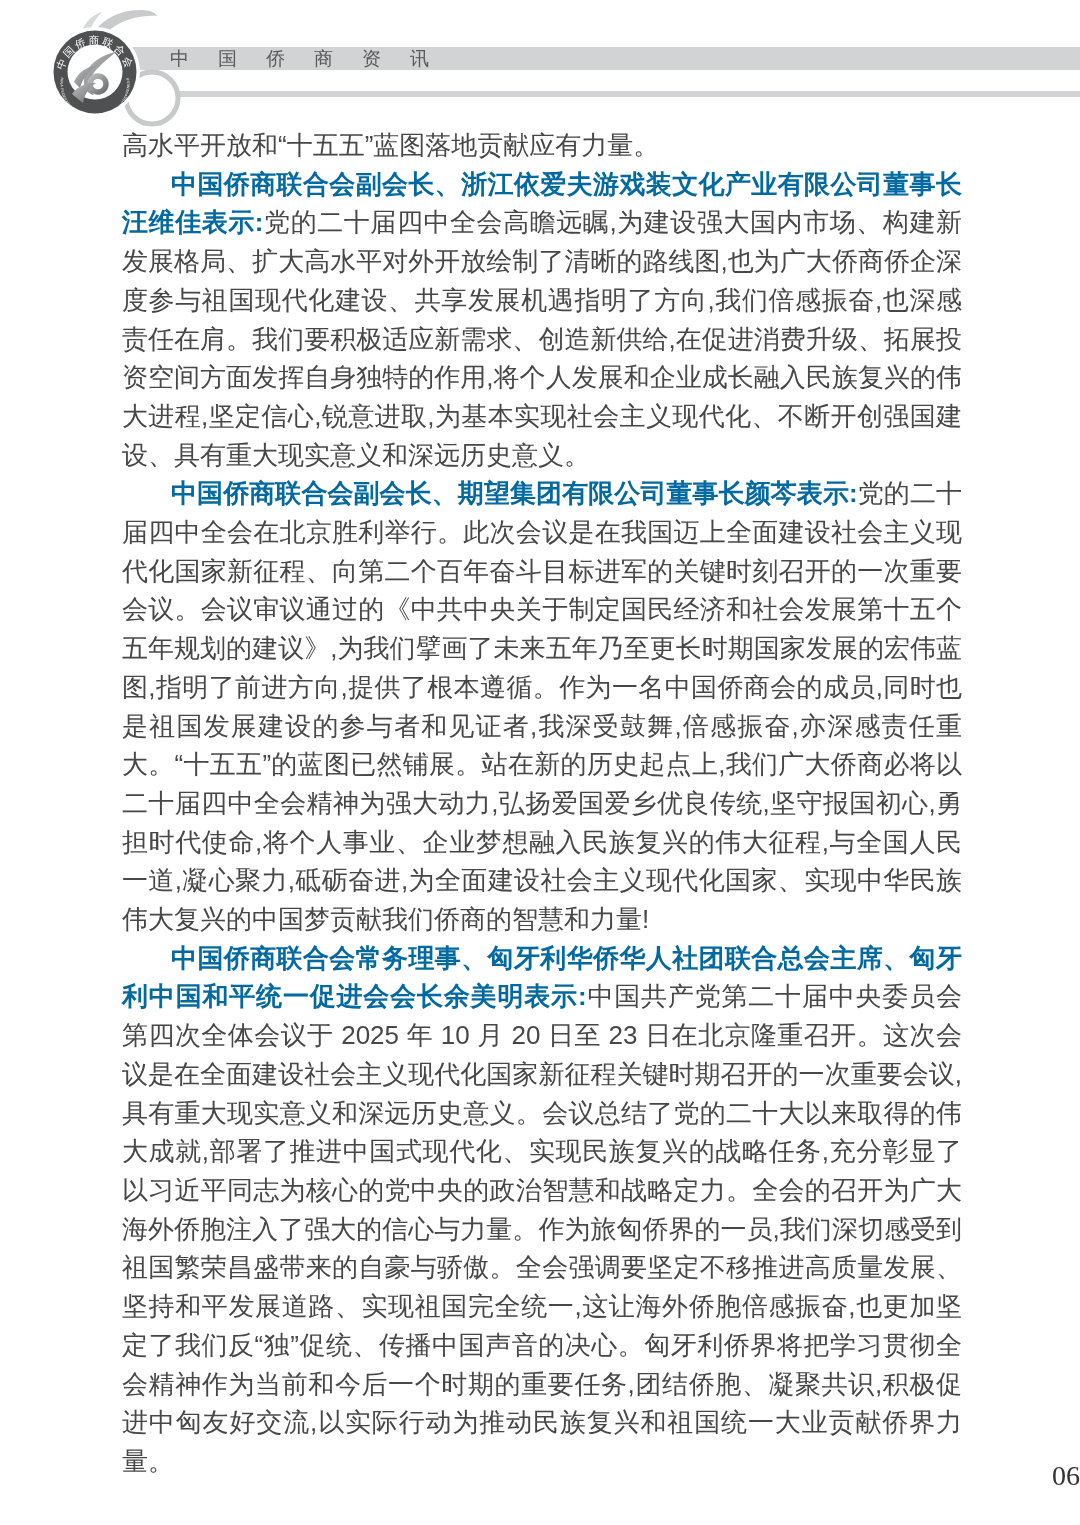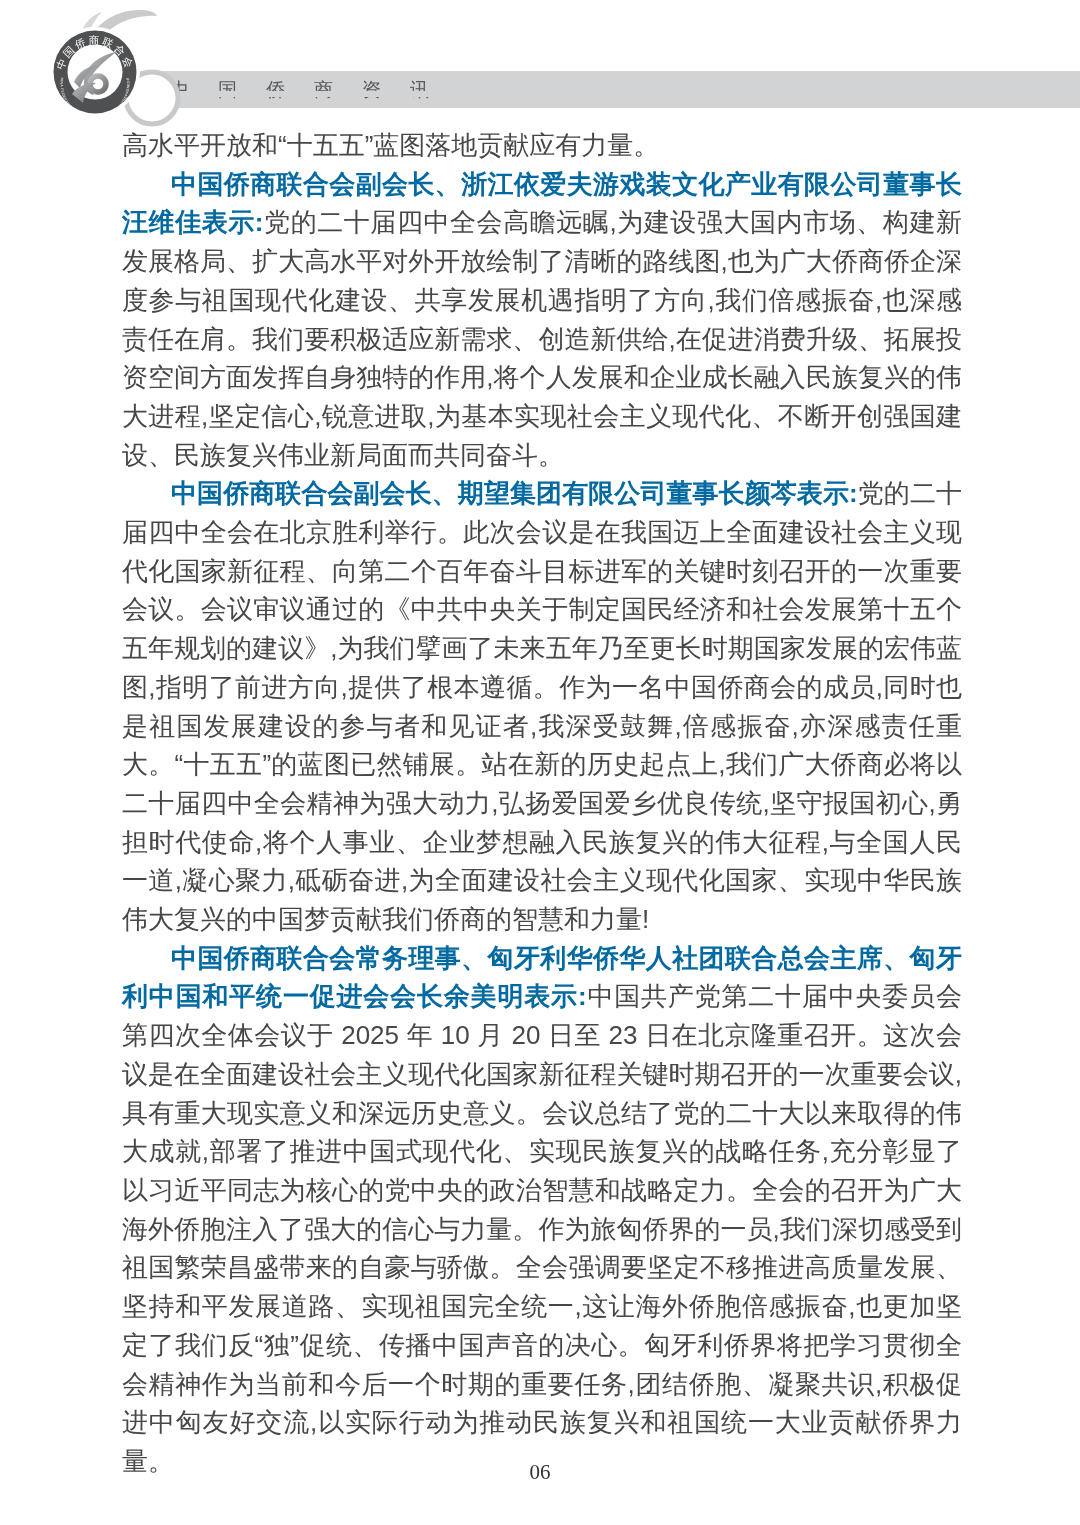--- a/index.html
+++ b/index.html
@@ -2,43 +2,43 @@
 <html lang="zh"><head>
 <meta charset="utf-8">
 <style>
   html,body{margin:0;padding:0;background:#ffffff;}
   .page{
     position:relative;width:1080px;height:1525px;background:#ffffff;overflow:hidden;
     font-family:"Liberation Sans",sans-serif;
   }
   
   .band{
-    position:absolute;left:126px;right:0;top:71px;height:37px;
+    position:absolute;left:126px;right:0;top:47px;height:23px;
     display:flex;align-items:center;
   }
   .band-title{
     margin-left:44px;font-size:19px;letter-spacing:29px;color:#58595b;white-space:nowrap;
   }
   .rule{
     position:absolute;left:126px;right:0;top:91px;height:6px;
   }
   .logo-svg{position:absolute;left:28px;top:2px;width:170px;height:130px;}
   
   .article{
     position:absolute;left:122px;top:126px;width:840px;
     font-size:26px;line-height:38.7px;color:#474747;
     text-align:justify;
   }
   .article p{margin:0;padding:0;}
   .article p.indent{text-indent:49px;}
   .article .lead{font-weight:700;color:#0369a1;}
   
   .pagenum{
-    position:absolute;left:0;right:0;top:1460px;text-align:center;
-    font-family:"Liberation Serif",serif;font-size:21px;color:#333333;
+    position:absolute;left:0;right:0;top:1460px;text-align:right;
+    font-family:"Liberation Serif",serif;font-size:28px;color:#333333;
   }
 </style>
 </head>
 <body>
 
 <div class="page">
 
   <div class="band" style="background: rgb(209, 211, 212);">
     <span class="band-title">中国侨商资讯</span>
   </div>
@@ -77,20 +77,20 @@
         <path d="M88,50 C70,54 58,64 56,78 C55,86 60,92 66,93 C60,86 61,76 68,68 C74,61 82,55 88,50 Z" fill="url(#gflower)"></path>
         <circle cx="70" cy="82" r="8" fill="none" stroke="url(#gflower)" stroke-width="5.5"></circle>
         <path d="M46,80 C50,70 60,64 68,64 C60,70 54,78 52,86 Z" fill="url(#gflower)"></path>
         <path d="M44,92 C50,84 60,80 68,81 C60,86 56,94 55,101 Z" fill="url(#gflower)"></path>
       </g>
     </g>
   </svg>
 
   <div class="article" id="article-body">
       <p><span>高水平开放和“十五五”蓝图落地贡献应有力量。</span></p>
-      <p class="indent"><b class="lead">中国侨商联合会副会长、浙江依爱夫游戏装文化产业有限公司董事长汪维佳表示:</b><span>党的二十届四中全会高瞻远瞩,为建设强大国内市场、构建新发展格局、扩大高水平对外开放绘制了清晰的路线图,也为广大侨商侨企深度参与祖国现代化建设、共享发展机遇指明了方向,我们倍感振奋,也深感责任在肩。我们要积极适应新需求、创造新供给,在促进消费升级、拓展投资空间方面发挥自身独特的作用,将个人发展和企业成长融入民族复兴的伟大进程,坚定信心,锐意进取,为基本实现社会主义现代化、不断开创强国建设、民族复兴伟业新局面而共同奋斗。</span></p>
+      <p class="indent"><b class="lead">中国侨商联合会副会长、浙江依爱夫游戏装文化产业有限公司董事长汪维佳表示:</b><span>党的二十届四中全会高瞻远瞩,为建设强大国内市场、构建新发展格局、扩大高水平对外开放绘制了清晰的路线图,也为广大侨商侨企深度参与祖国现代化建设、共享发展机遇指明了方向,我们倍感振奋,也深感责任在肩。我们要积极适应新需求、创造新供给,在促进消费升级、拓展投资空间方面发挥自身独特的作用,将个人发展和企业成长融入民族复兴的伟大进程,坚定信心,锐意进取,为基本实现社会主义现代化、不断开创强国建设、具有重大现实意义和深远历史意义。</span></p>
       <p class="indent"><b class="lead">中国侨商联合会副会长、期望集团有限公司董事长颜芩表示:</b><span>党的二十届四中全会在北京胜利举行。此次会议是在我国迈上全面建设社会主义现代化国家新征程、向第二个百年奋斗目标进军的关键时刻召开的一次重要会议。会议审议通过的《中共中央关于制定国民经济和社会发展第十五个五年规划的建议》,为我们擘画了未来五年乃至更长时期国家发展的宏伟蓝图,指明了前进方向,提供了根本遵循。作为一名中国侨商会的成员,同时也是祖国发展建设的参与者和见证者,我深受鼓舞,倍感振奋,亦深感责任重大。“十五五”的蓝图已然铺展。站在新的历史起点上,我们广大侨商必将以二十届四中全会精神为强大动力,弘扬爱国爱乡优良传统,坚守报国初心,勇担时代使命,将个人事业、企业梦想融入民族复兴的伟大征程,与全国人民一道,凝心聚力,砥砺奋进,为全面建设社会主义现代化国家、实现中华民族伟大复兴的中国梦贡献我们侨商的智慧和力量!</span></p>
       <p class="indent"><b class="lead">中国侨商联合会常务理事、匈牙利华侨华人社团联合总会主席、匈牙利中国和平统一促进会会长余美明表示:</b><span>中国共产党第二十届中央委员会第四次全体会议于 2025 年 10 月 20 日至 23 日在北京隆重召开。这次会议是在全面建设社会主义现代化国家新征程关键时期召开的一次重要会议,具有重大现实意义和深远历史意义。会议总结了党的二十大以来取得的伟大成就,部署了推进中国式现代化、实现民族复兴的战略任务,充分彰显了以习近平同志为核心的党中央的政治智慧和战略定力。全会的召开为广大海外侨胞注入了强大的信心与力量。作为旅匈侨界的一员,我们深切感受到祖国繁荣昌盛带来的自豪与骄傲。全会强调要坚定不移推进高质量发展、坚持和平发展道路、实现祖国完全统一,这让海外侨胞倍感振奋,也更加坚定了我们反“独”促统、传播中国声音的决心。匈牙利侨界将把学习贯彻全会精神作为当前和今后一个时期的重要任务,团结侨胞、凝聚共识,积极促进中匈友好交流,以实际行动为推动民族复兴和祖国统一大业贡献侨界力量。</span></p>
     </div>
 
   <div class="pagenum">06</div>
 
 </div>
 
 </body></html>

